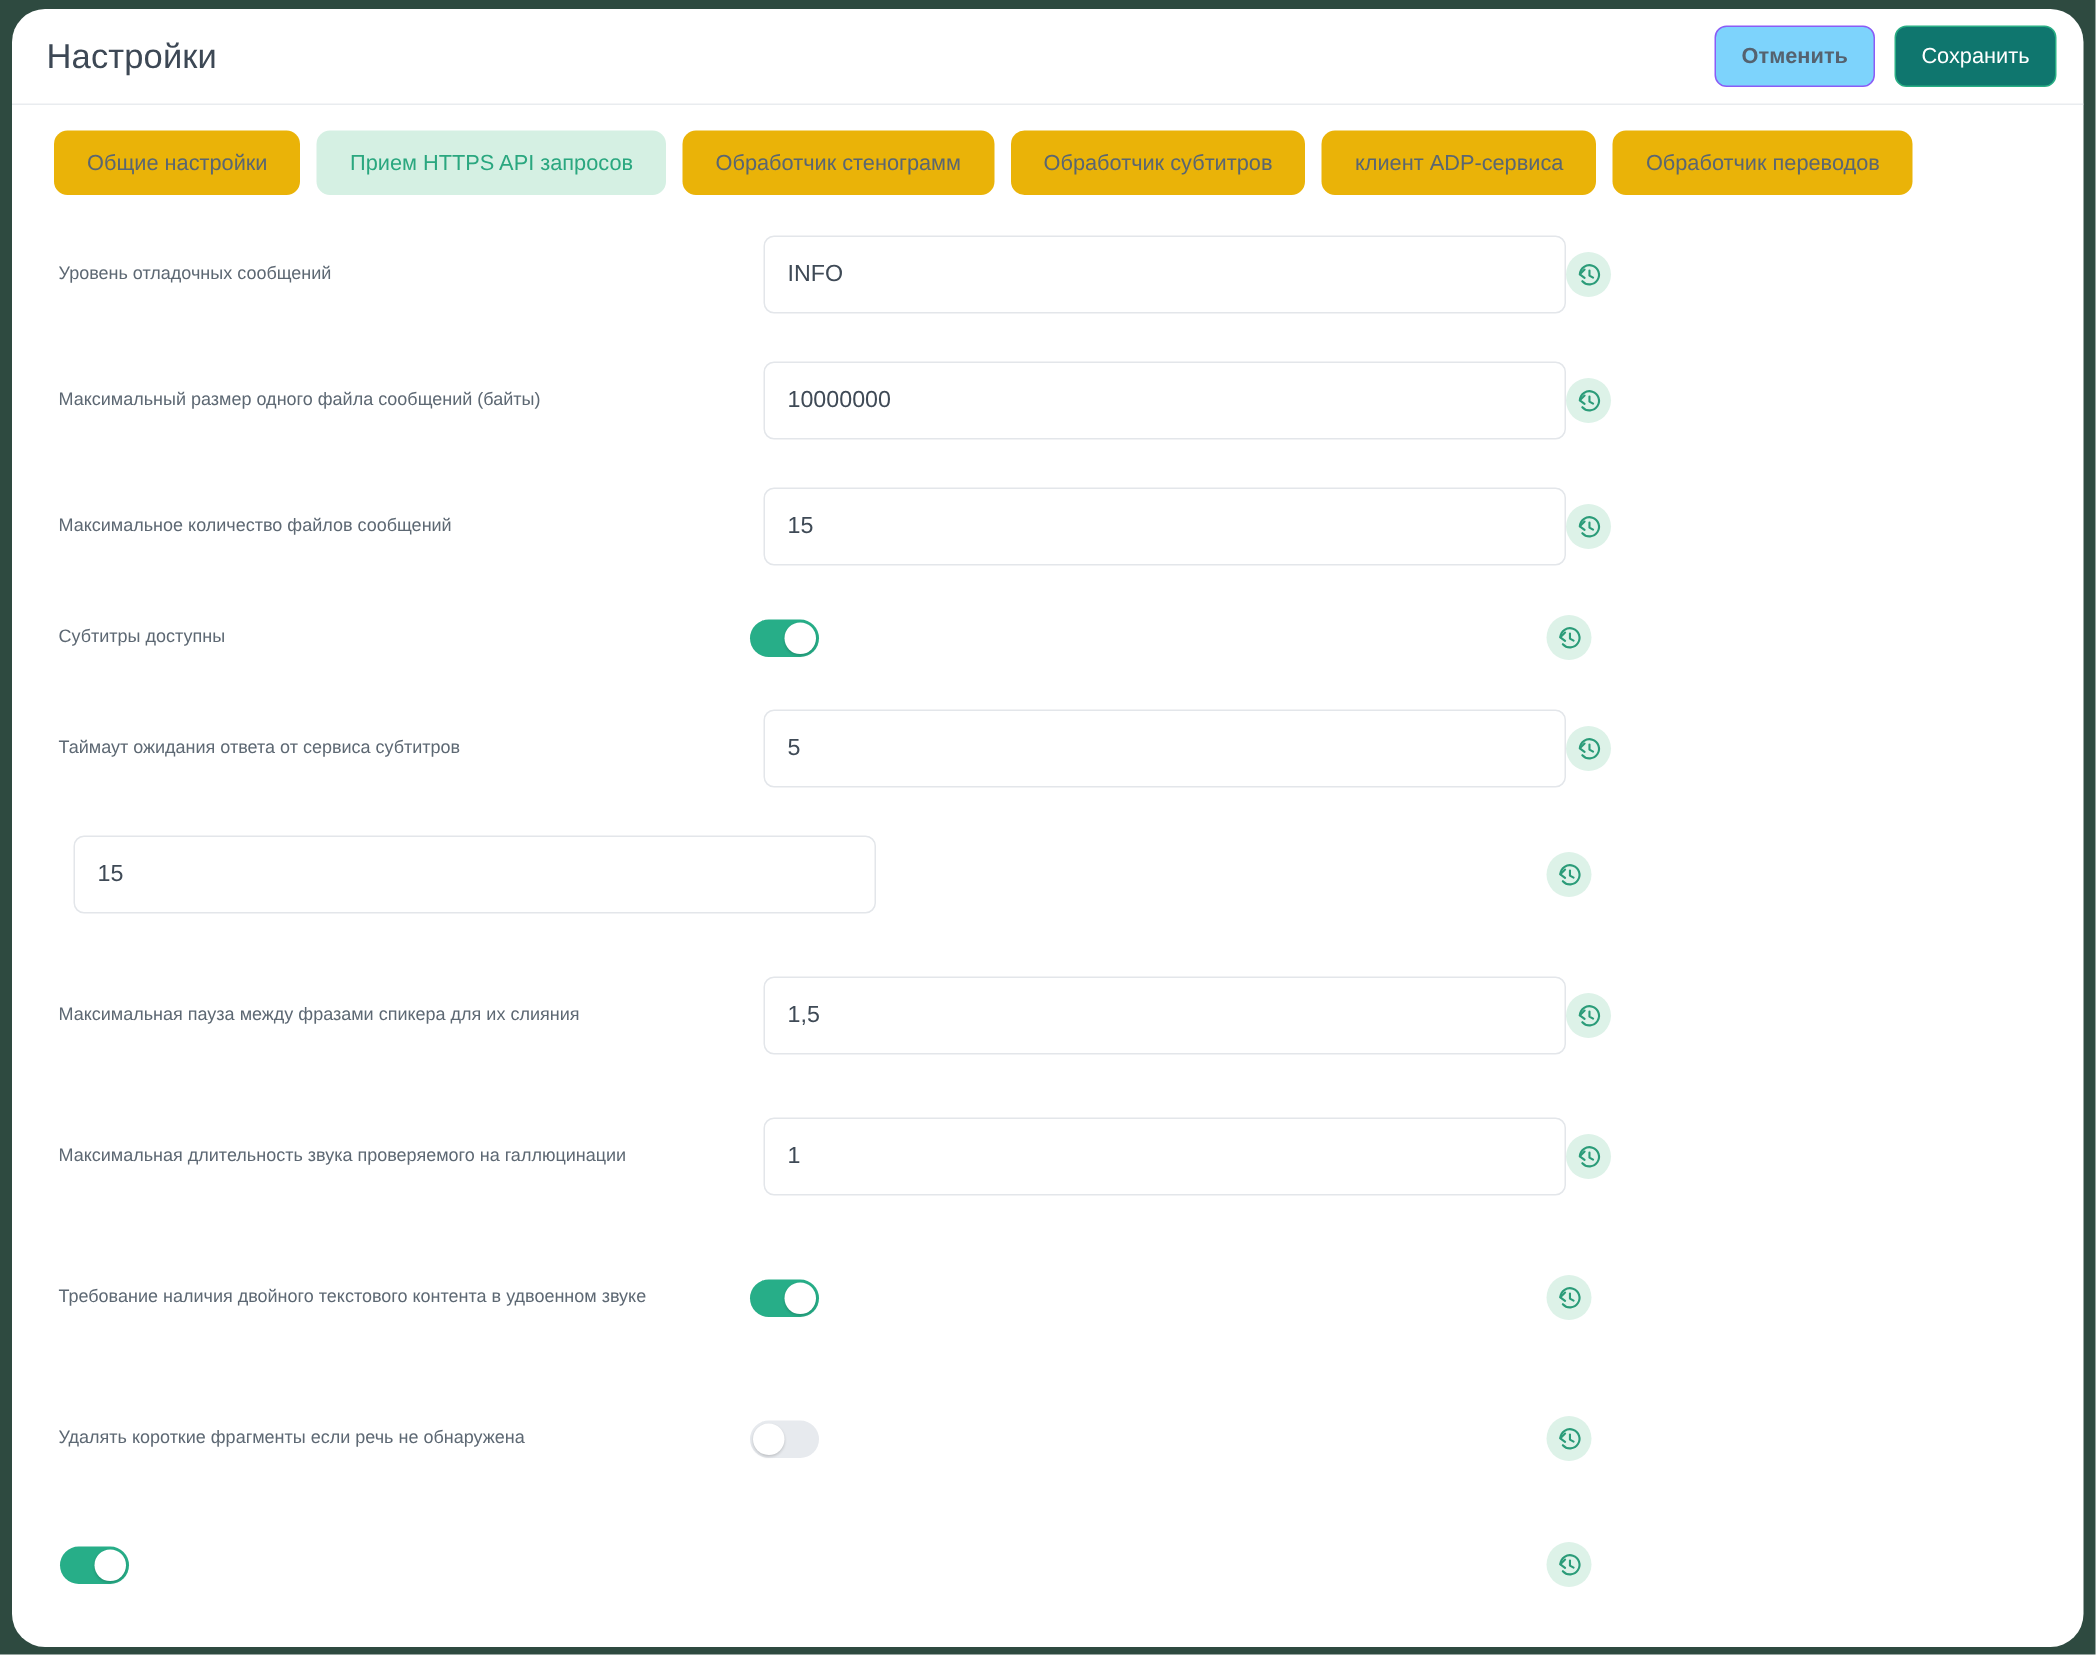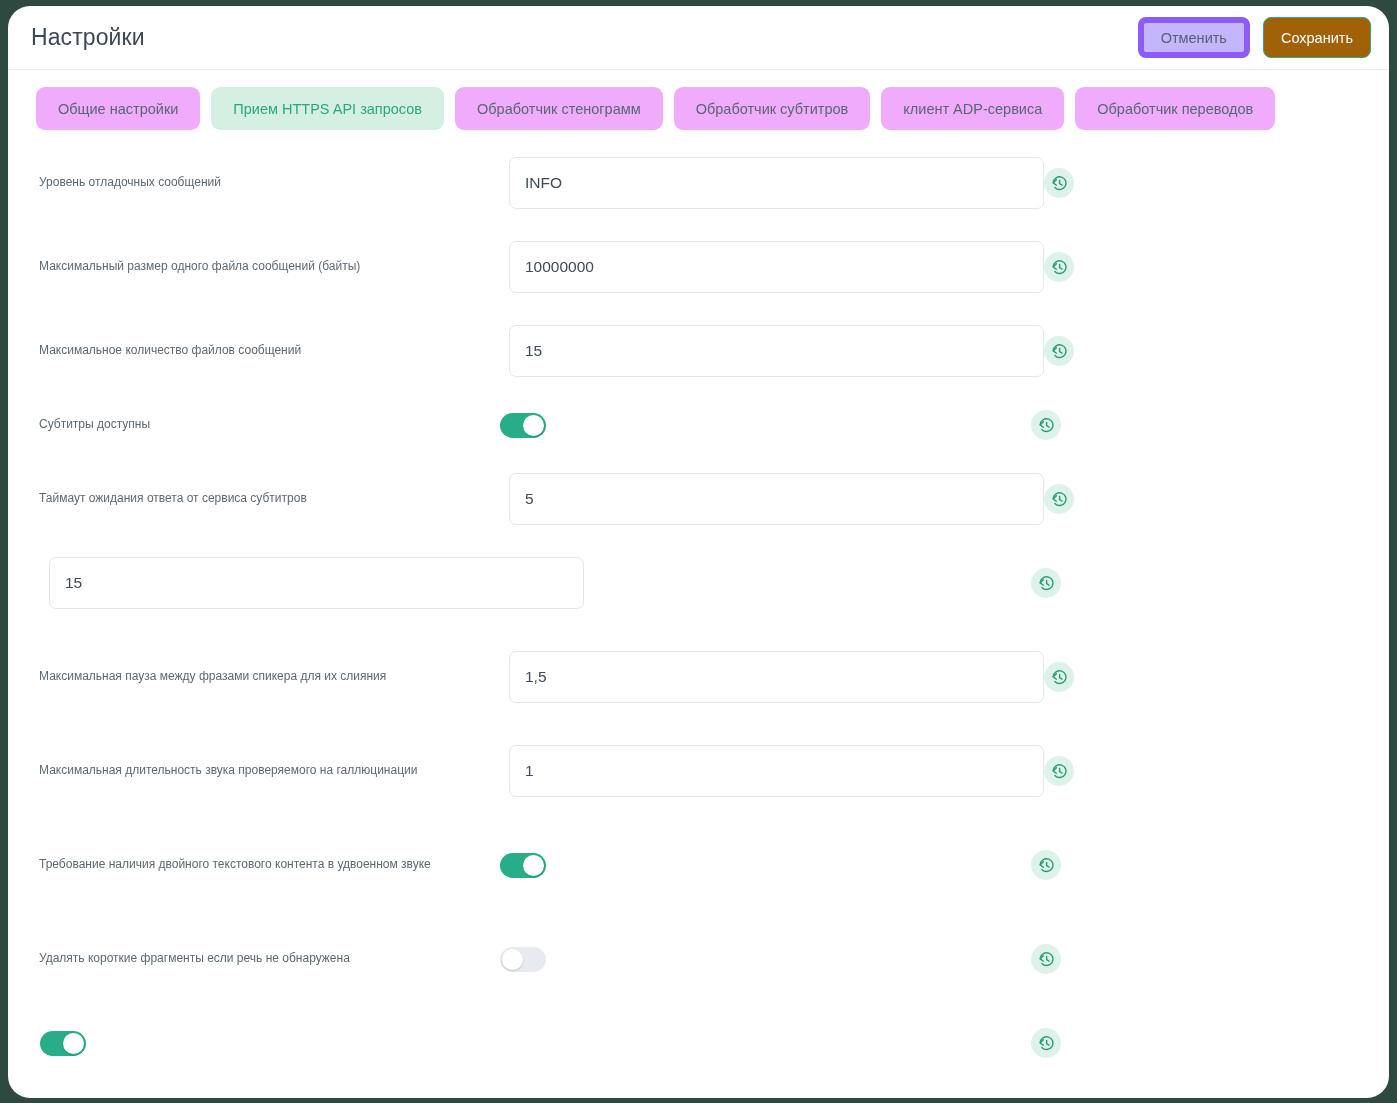--- a/index.html
+++ b/index.html
@@ -56,40 +56,41 @@
     padding: 0 17px;
     height: 41px;
     display: inline-flex;
     align-items: center;
     justify-content: center;
     cursor: pointer;
     box-sizing: border-box;
     white-space: nowrap;
   }
   .btn-cancel {
-    background: #c4b5fd;
-    border: 6px solid #8b5cf6;
+    background: #7dd3fc;
+    border: 1px solid #8b5cf6;
     color: #55626f;
+    font-weight: bold;
   }
   .btn-save {
-    background: #a16207;
+    background: #0f766e;
     border: 1px solid #29ae84;
     color: #ffffff;
   }
 
   
   .tabs {
     display: flex;
     align-items: center;
     gap: 11px;
     padding: 17px 22px 16px 28px;
     box-sizing: border-box;
   }
   .tab {
-    background: #f0abfc;
+    background: #eab308;
     color: #5a6672;
     border-radius: 9px;
     height: 43px;
     padding: 0 22px;
     display: inline-flex;
     align-items: center;
     justify-content: center;
     font-size: 14.5px;
     white-space: nowrap;
     cursor: pointer;

